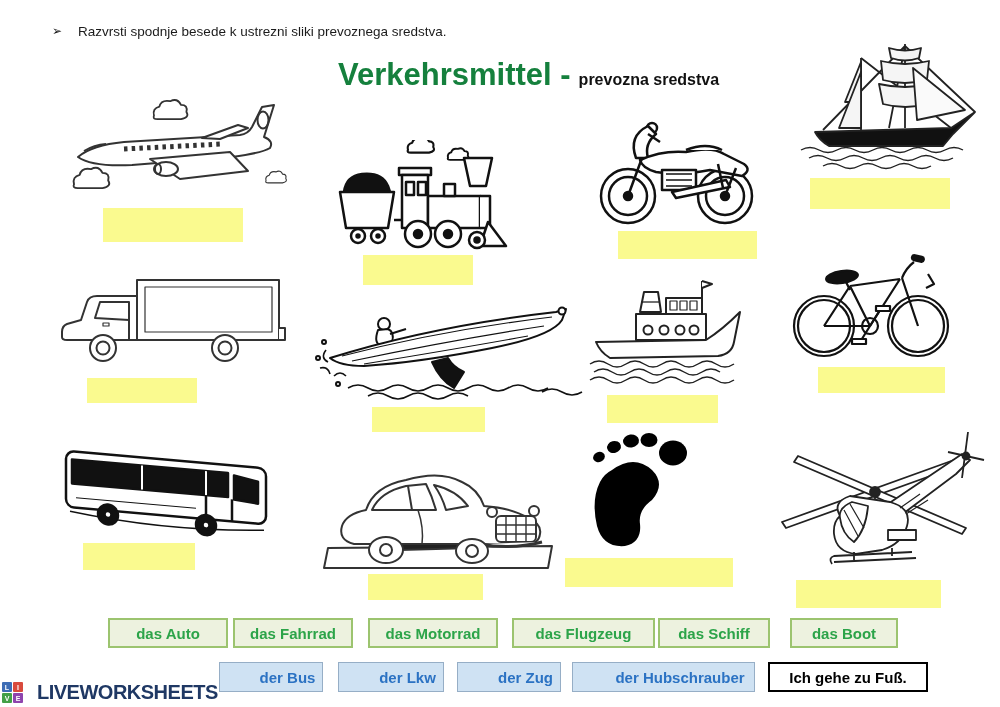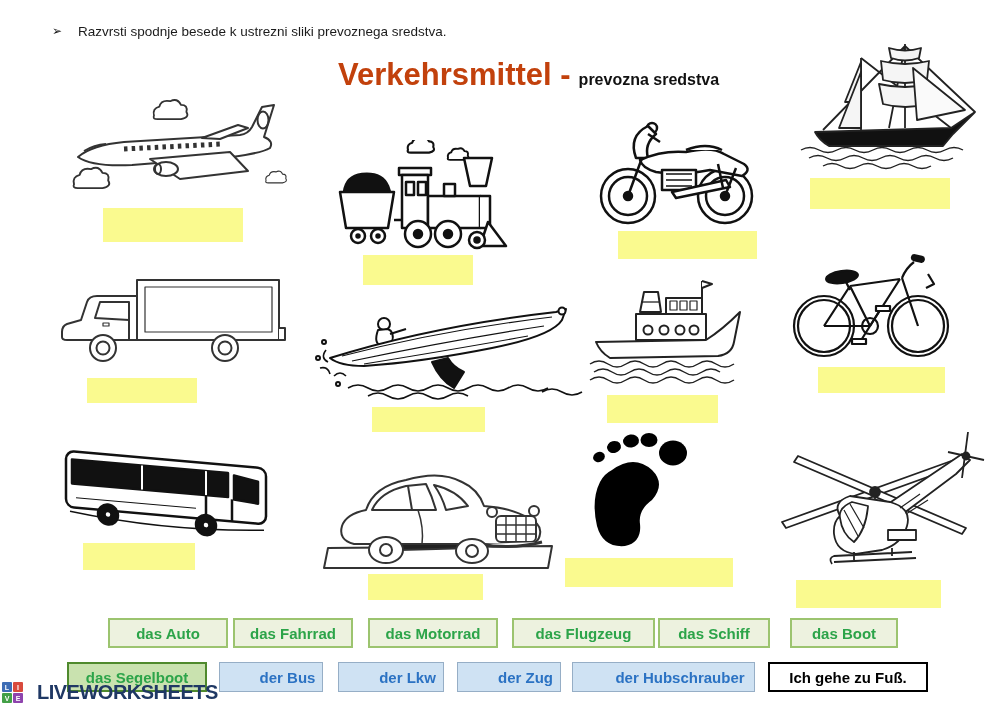--- a/index.html
+++ b/index.html
@@ -2,21 +2,21 @@
 <html><head>
 <meta charset="utf-8">
 <style>
   html,body{margin:0;padding:0;}
   .page{position:relative;width:1000px;height:707px;background:#ffffff;overflow:hidden;
         font-family:"Liberation Sans",sans-serif;}
   .instruction{position:absolute;left:52px;top:24px;font-size:13.5px;color:#1b1b1b;
         display:flex;gap:16px;align-items:flex-start;}
   .instruction .bullet{font-size:12px;color:#111;}
   .title{position:absolute;left:338px;top:57px;white-space:nowrap;}
-  .title-main{font-size:31px;font-weight:bold;color:#c2410c;letter-spacing:0px;}
+  .title-main{font-size:31px;font-weight:bold;color:#15803d;letter-spacing:0px;}
   .title-sub{font-size:16px;font-weight:bold;color:#111;margin-left:8px;}
   .cell{position:absolute;}
   .cell svg{width:100%;height:100%;display:block;}
   .answer-box{position:absolute;background:#FAFA8F;}
   .word-card{position:absolute;height:30px;box-sizing:border-box;display:flex;
         align-items:center;justify-content:center;font-weight:bold;font-size:15px;
         cursor:pointer;z-index:2;}
   .wc-green{background:#EDF2DF;border:2px solid #9CC46F;color:#2CA449;}
   .wc-green-solid{background:#C9E2AF;border:2px solid #4F8A2D;color:#2CA449;}
   .wc-blue{background:#CFE2F3;border:1px solid #96AEC6;color:#2B72C3;padding-left:33px;}
@@ -329,23 +329,20 @@
   <div class="word-card wc-green" style="left:512px;top:618px;width:143px">
       <span>das Flugzeug</span>
     </div>
   <div class="word-card wc-green" style="left:658px;top:618px;width:112px">
       <span>das Schiff</span>
     </div>
   <div class="word-card wc-green" style="left:790px;top:618px;width:108px">
       <span>das Boot</span>
     </div>
 
-  <div class="word-card wc-green-solid" style="left:67px;top:662px;width:140px">
-      <span>das Segelboot</span>
-    </div>
   <div class="word-card wc-blue" style="left:219px;top:662px;width:104px">
       <span>der Bus</span>
     </div>
   <div class="word-card wc-blue" style="left:338px;top:662px;width:106px">
       <span>der Lkw</span>
     </div>
   <div class="word-card wc-blue" style="left:457px;top:662px;width:104px">
       <span>der Zug</span>
     </div>
   <div class="word-card wc-blue" style="left:572px;top:662px;width:183px">

